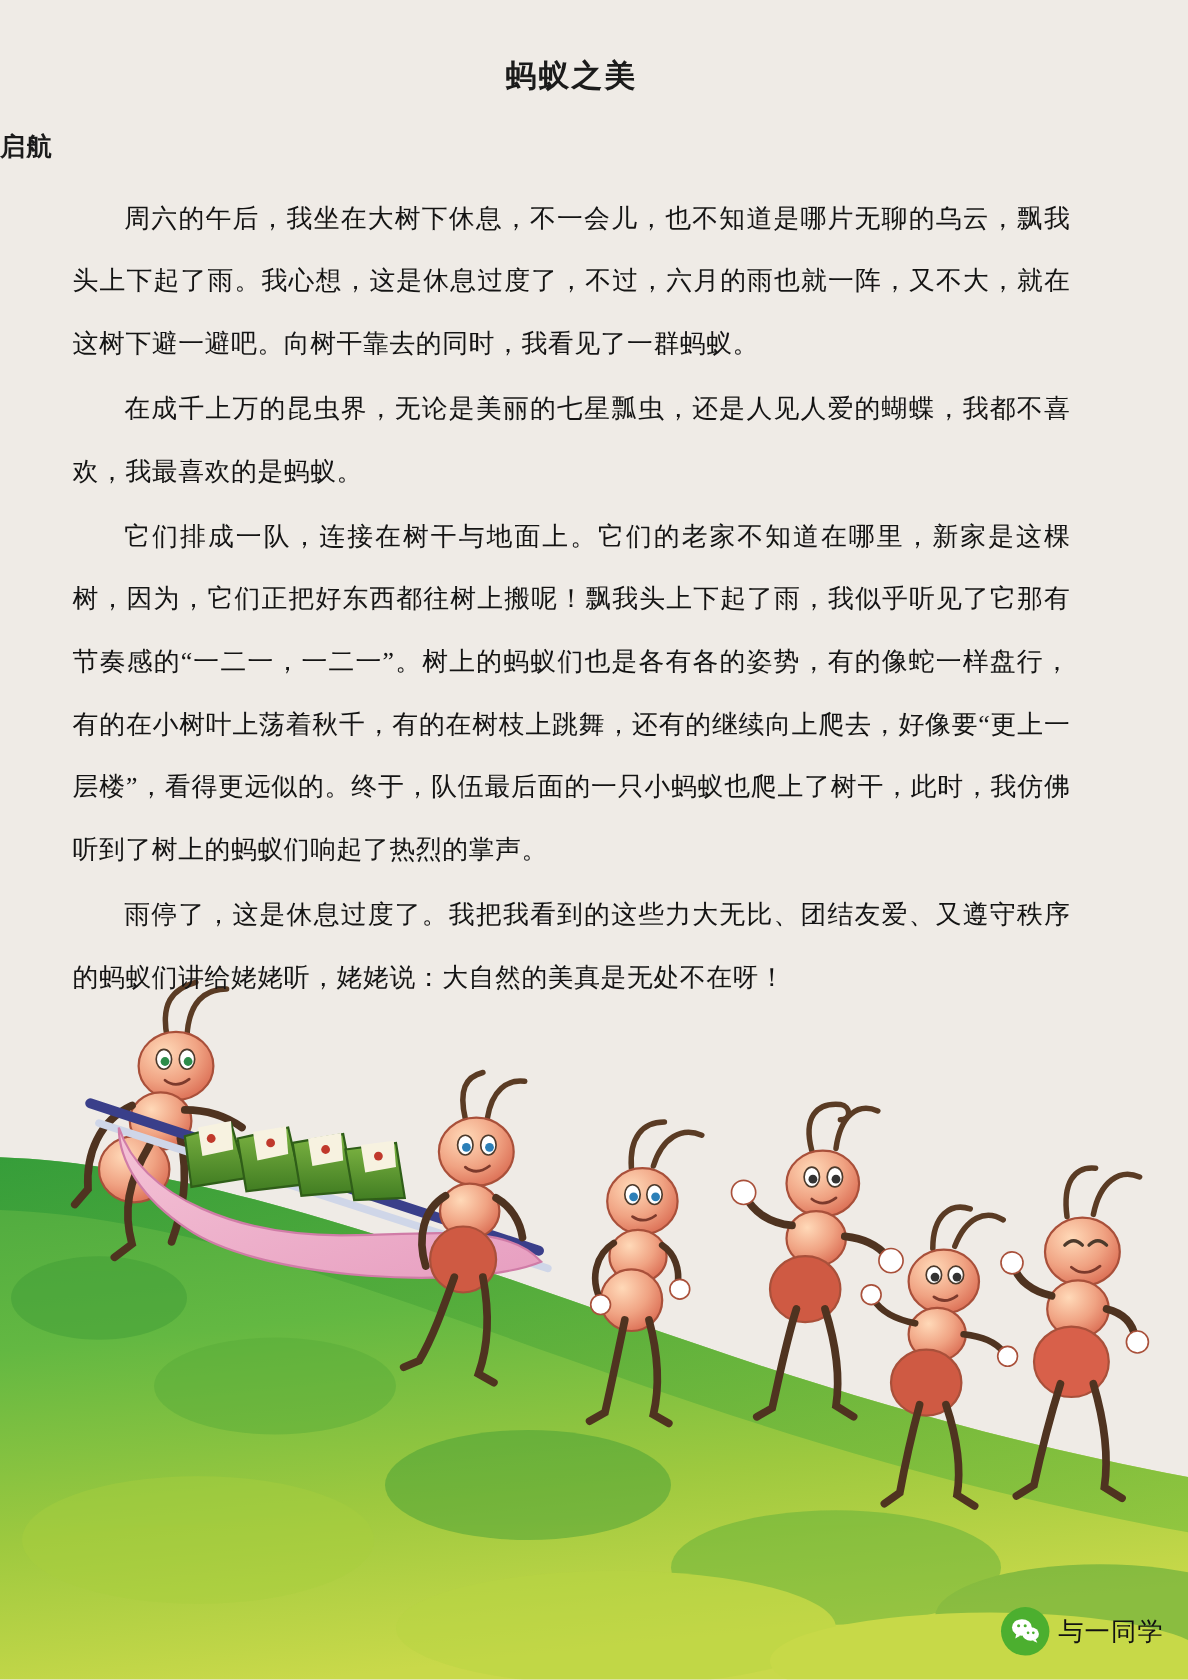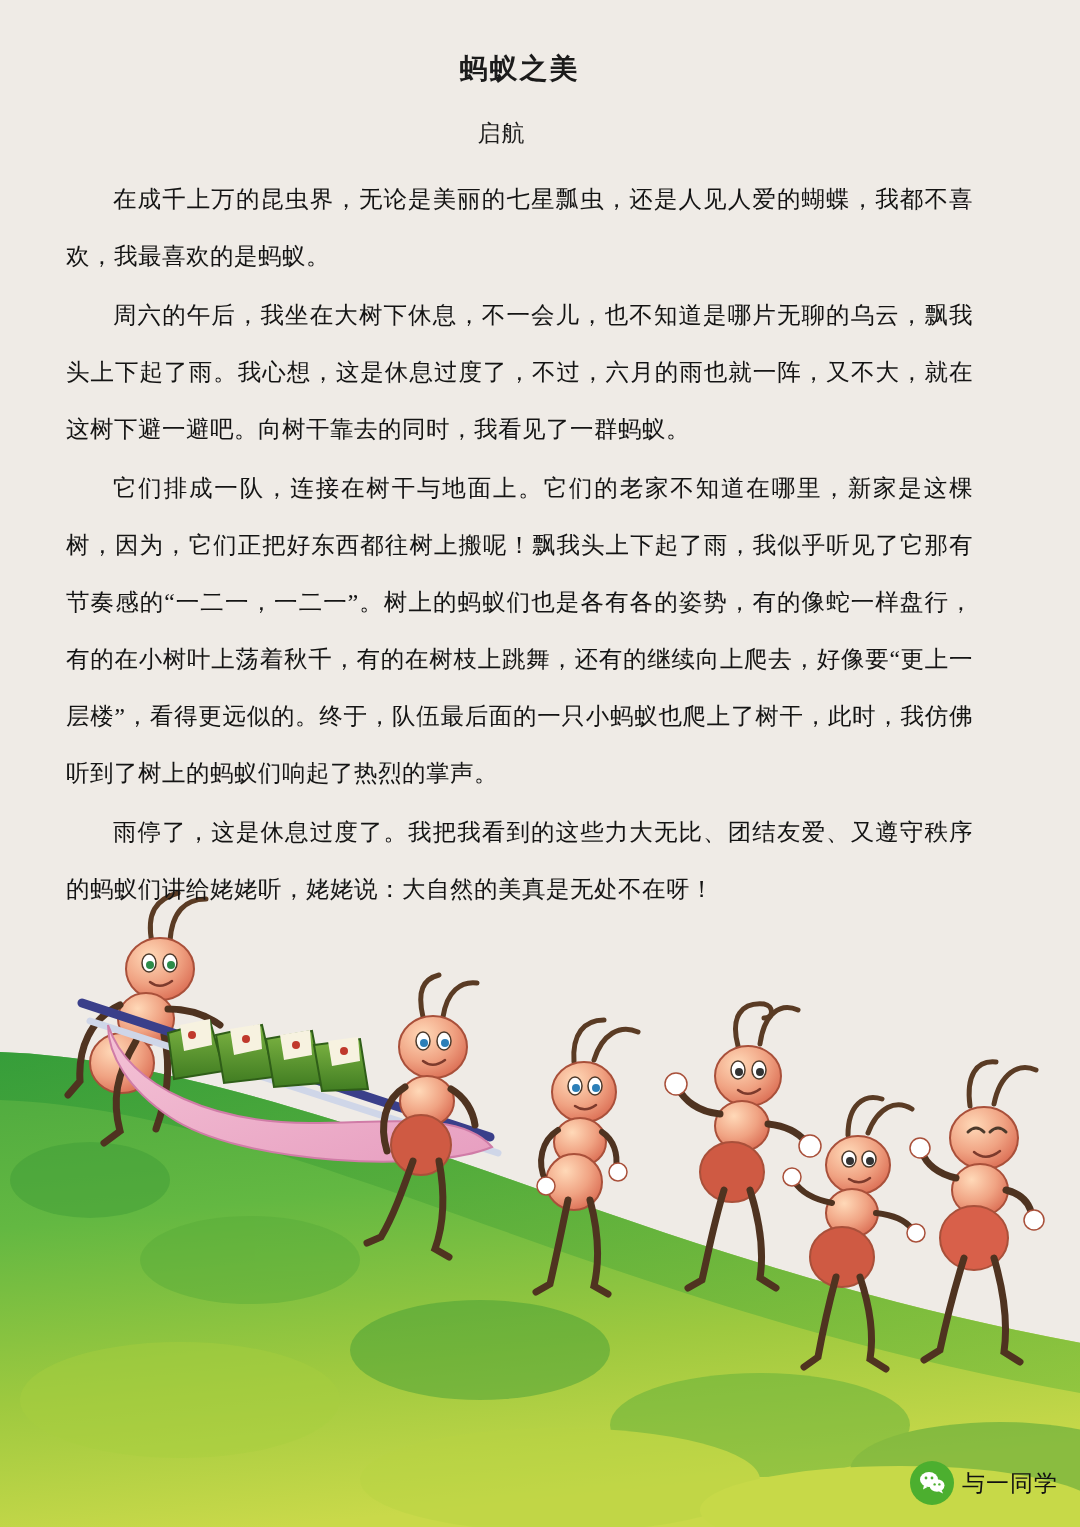--- a/index.html
+++ b/index.html
@@ -36,26 +36,27 @@
   .doc-title {
     text-align: center;
     font-size: 28px;
     color: #1b1b1b;
     letter-spacing: 2px;
     margin-top: 50px;
     font-family: "Liberation Serif", "DejaVu Serif", serif;
   }
 
   .byline {
-    text-align: center;
+    text-align: left;
     font-size: 23px;
     color: #1b1b1b;
     margin-top: 30px;
     padding-right: 36px;
     letter-spacing: 1px;
+    font-weight: bold;
   }
 
   .body-text {
     margin-top: 22px;
     padding: 0 66px 0 66px;
   }
 
   .para {
     font-size: 23.5px;
     line-height: 57px;
@@ -302,22 +303,22 @@
         <path d="M46,198 C 36,230 28,262 22,290 L6,300" stroke="#4f3320" stroke-width="7" fill="none" stroke-linecap="round"></path>
         <path d="M76,198 C 86,232 90,264 86,292 L102,302" stroke="#4f3320" stroke-width="7" fill="none" stroke-linecap="round"></path>
       </g>
     </svg>
   </div>
 
   <div class="article">
     <h1 class="doc-title">蚂蚁之美</h1>
     <div class="byline">启航</div>
     <div class="body-text">
+      <p class="para">周六的午后，我坐在大树下休息，不一会儿，也不知道是哪片无聊的乌云，飘我头上下起了雨。我心想，这是休息过度了，不过，六月的雨也就一阵，又不大，就在这树下避一避吧。向树干靠去的同时，我看见了一群蚂蚁。</p>
       <p class="para">在成千上万的昆虫界，无论是美丽的七星瓢虫，还是人见人爱的蝴蝶，我都不喜欢，我最喜欢的是蚂蚁。</p>
-      <p class="para">周六的午后，我坐在大树下休息，不一会儿，也不知道是哪片无聊的乌云，飘我头上下起了雨。我心想，这是休息过度了，不过，六月的雨也就一阵，又不大，就在这树下避一避吧。向树干靠去的同时，我看见了一群蚂蚁。</p>
       <p class="para">它们排成一队，连接在树干与地面上。它们的老家不知道在哪里，新家是这棵树，因为，它们正把好东西都往树上搬呢！飘我头上下起了雨，我似乎听见了它那有节奏感的“一二一，一二一”。树上的蚂蚁们也是各有各的姿势，有的像蛇一样盘行，有的在小树叶上荡着秋千，有的在树枝上跳舞，还有的继续向上爬去，好像要“更上一层楼”，看得更远似的。终于，队伍最后面的一只小蚂蚁也爬上了树干，此时，我仿佛听到了树上的蚂蚁们响起了热烈的掌声。</p>
       <p class="para">雨停了，这是休息过度了。我把我看到的这些力大无比、团结友爱、又遵守秩序的蚂蚁们讲给姥姥听，姥姥说：大自然的美真是无处不在呀！</p>
     </div>
   </div>
 
   <div class="wechat-badge">
     <div class="wechat-circle">
       <svg width="28" height="28" viewBox="0 0 28 28" aria-hidden="true">
         <ellipse cx="11" cy="10.5" rx="9" ry="7.5" fill="#ffffff"></ellipse>
         <polygon points="6,16 5,20.5 9.5,18" fill="#ffffff"></polygon>

